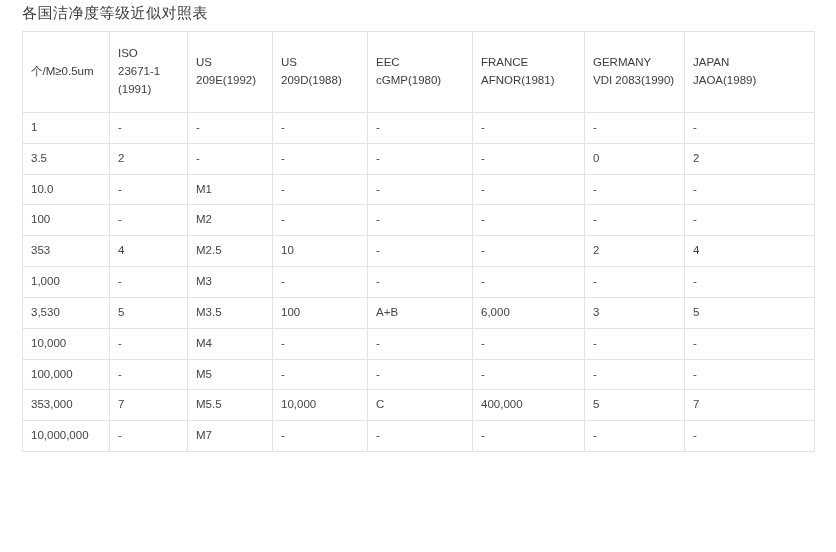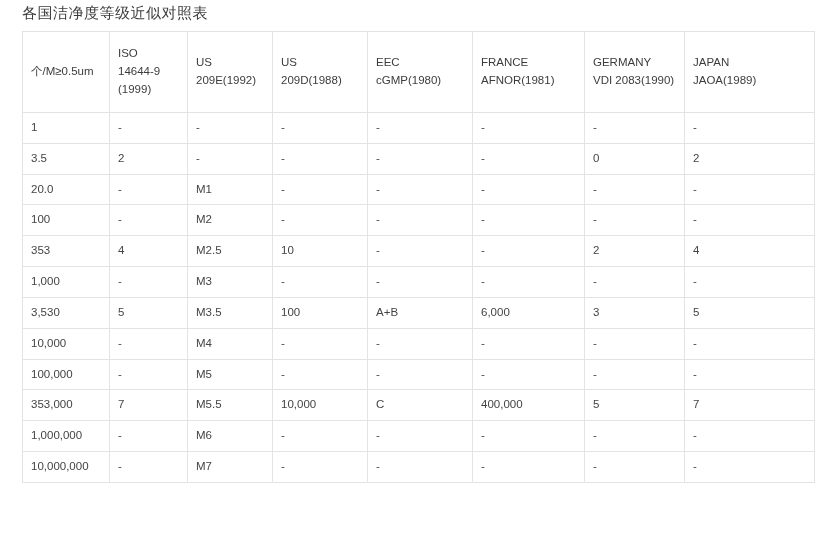--- a/index.html
+++ b/index.html
@@ -102,22 +102,22 @@
           <col class="c6">
           <col class="c7">
       </colgroup>
       <thead>
         <tr>
             <th>
               <span class="hdr-line">个/M≥0.5um</span>
             </th>
             <th>
               <span class="hdr-line">ISO</span>
-              <span class="hdr-line">14644-9</span>
-              <span class="hdr-line">(1999)</span>
+              <span class="hdr-line">23671-1</span>
+              <span class="hdr-line">(1991)</span>
             </th>
             <th>
               <span class="hdr-line">US</span>
               <span class="hdr-line">209E(1992)</span>
             </th>
             <th>
               <span class="hdr-line">US</span>
               <span class="hdr-line">209D(1988)</span>
             </th>
             <th>
@@ -186,21 +186,21 @@
             </td>
             <td>
               <span class="cell-text">0</span>
             </td>
             <td>
               <span class="cell-text">2</span>
             </td>
           </tr>
           <tr>
             <td>
-              <span class="cell-text">20.0</span>
+              <span class="cell-text">10.0</span>
             </td>
             <td>
               <span class="cell-text">-</span>
             </td>
             <td>
               <span class="cell-text">M1</span>
             </td>
             <td>
               <span class="cell-text">-</span>
             </td>
@@ -390,46 +390,20 @@
               <span class="cell-text">C</span>
             </td>
             <td>
               <span class="cell-text">400,000</span>
             </td>
             <td>
               <span class="cell-text">5</span>
             </td>
             <td>
               <span class="cell-text">7</span>
-            </td>
-          </tr>
-          <tr>
-            <td>
-              <span class="cell-text">1,000,000</span>
-            </td>
-            <td>
-              <span class="cell-text">-</span>
-            </td>
-            <td>
-              <span class="cell-text">M6</span>
-            </td>
-            <td>
-              <span class="cell-text">-</span>
-            </td>
-            <td>
-              <span class="cell-text">-</span>
-            </td>
-            <td>
-              <span class="cell-text">-</span>
-            </td>
-            <td>
-              <span class="cell-text">-</span>
-            </td>
-            <td>
-              <span class="cell-text">-</span>
             </td>
           </tr>
           <tr>
             <td>
               <span class="cell-text">10,000,000</span>
             </td>
             <td>
               <span class="cell-text">-</span>
             </td>
             <td>

